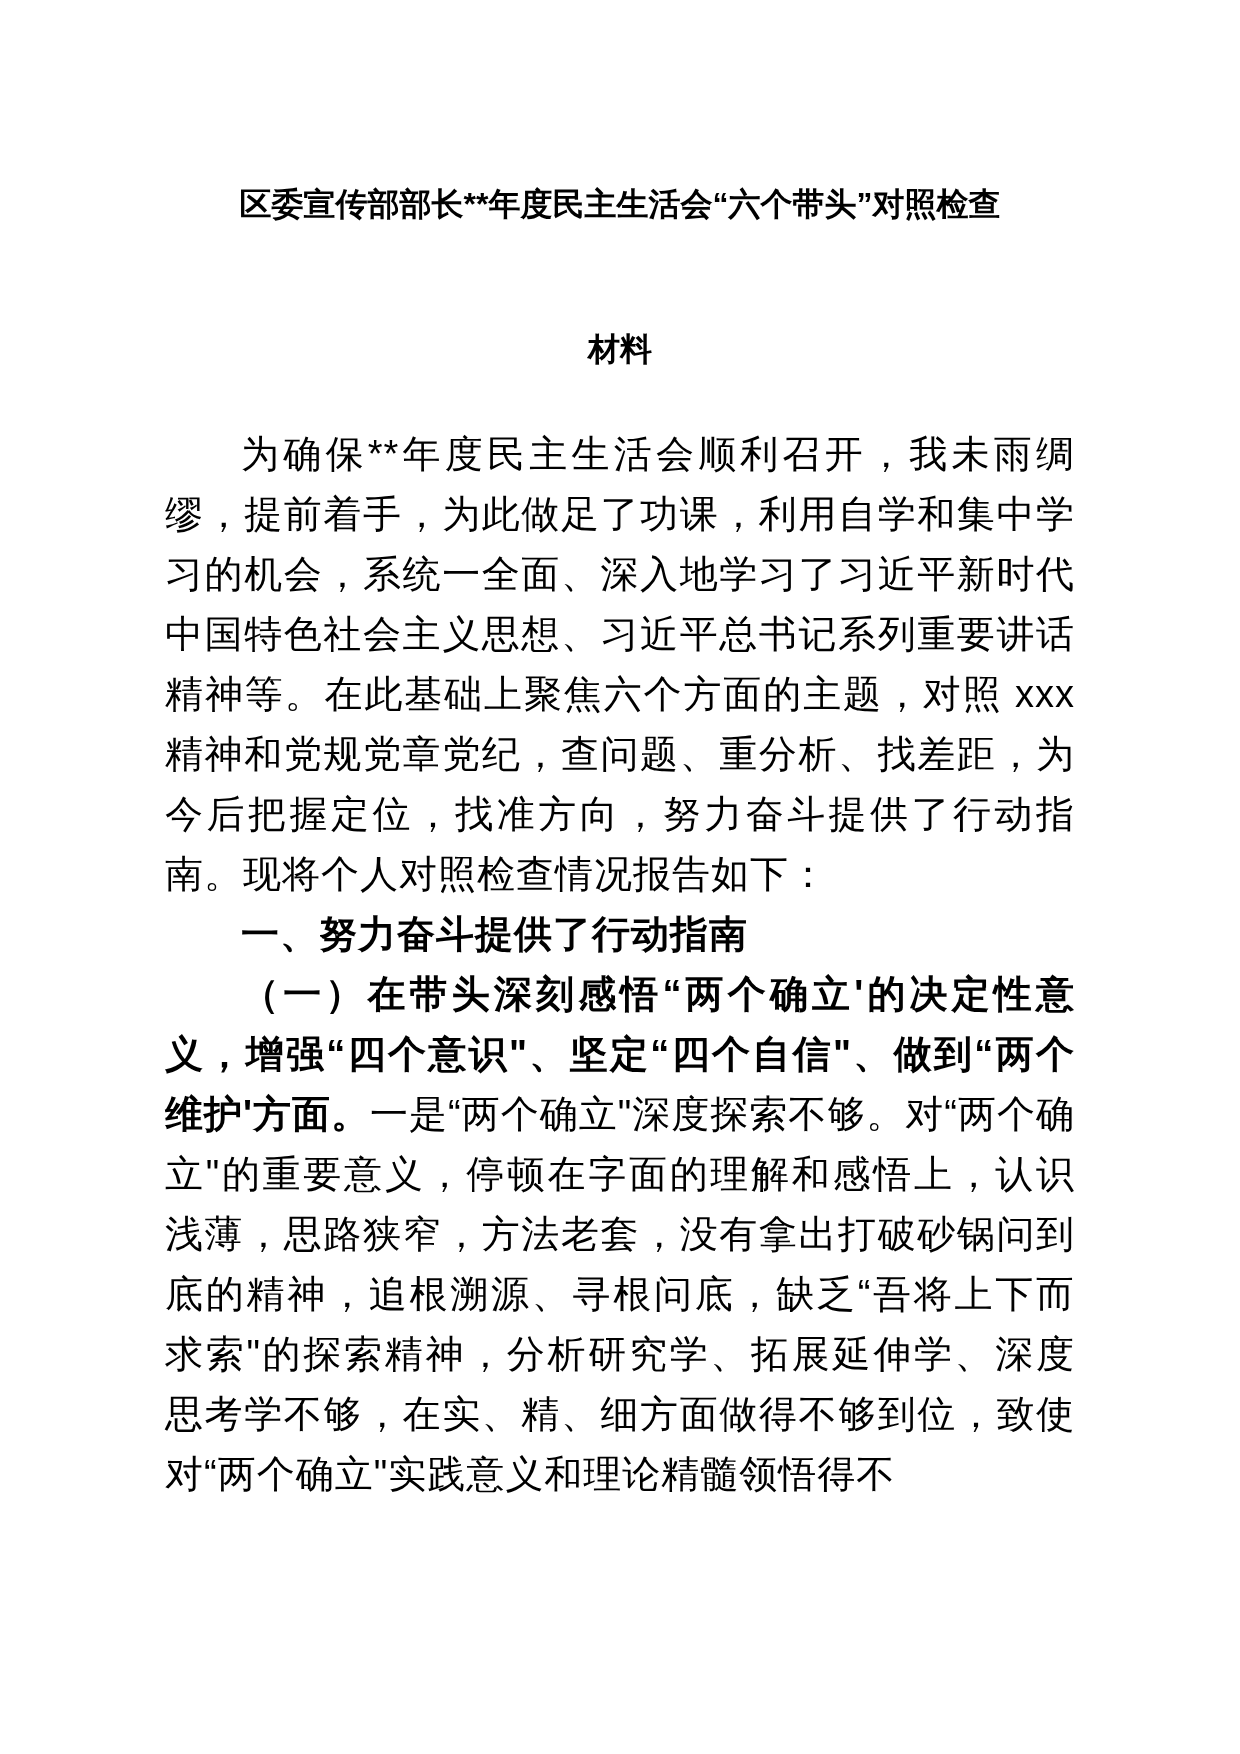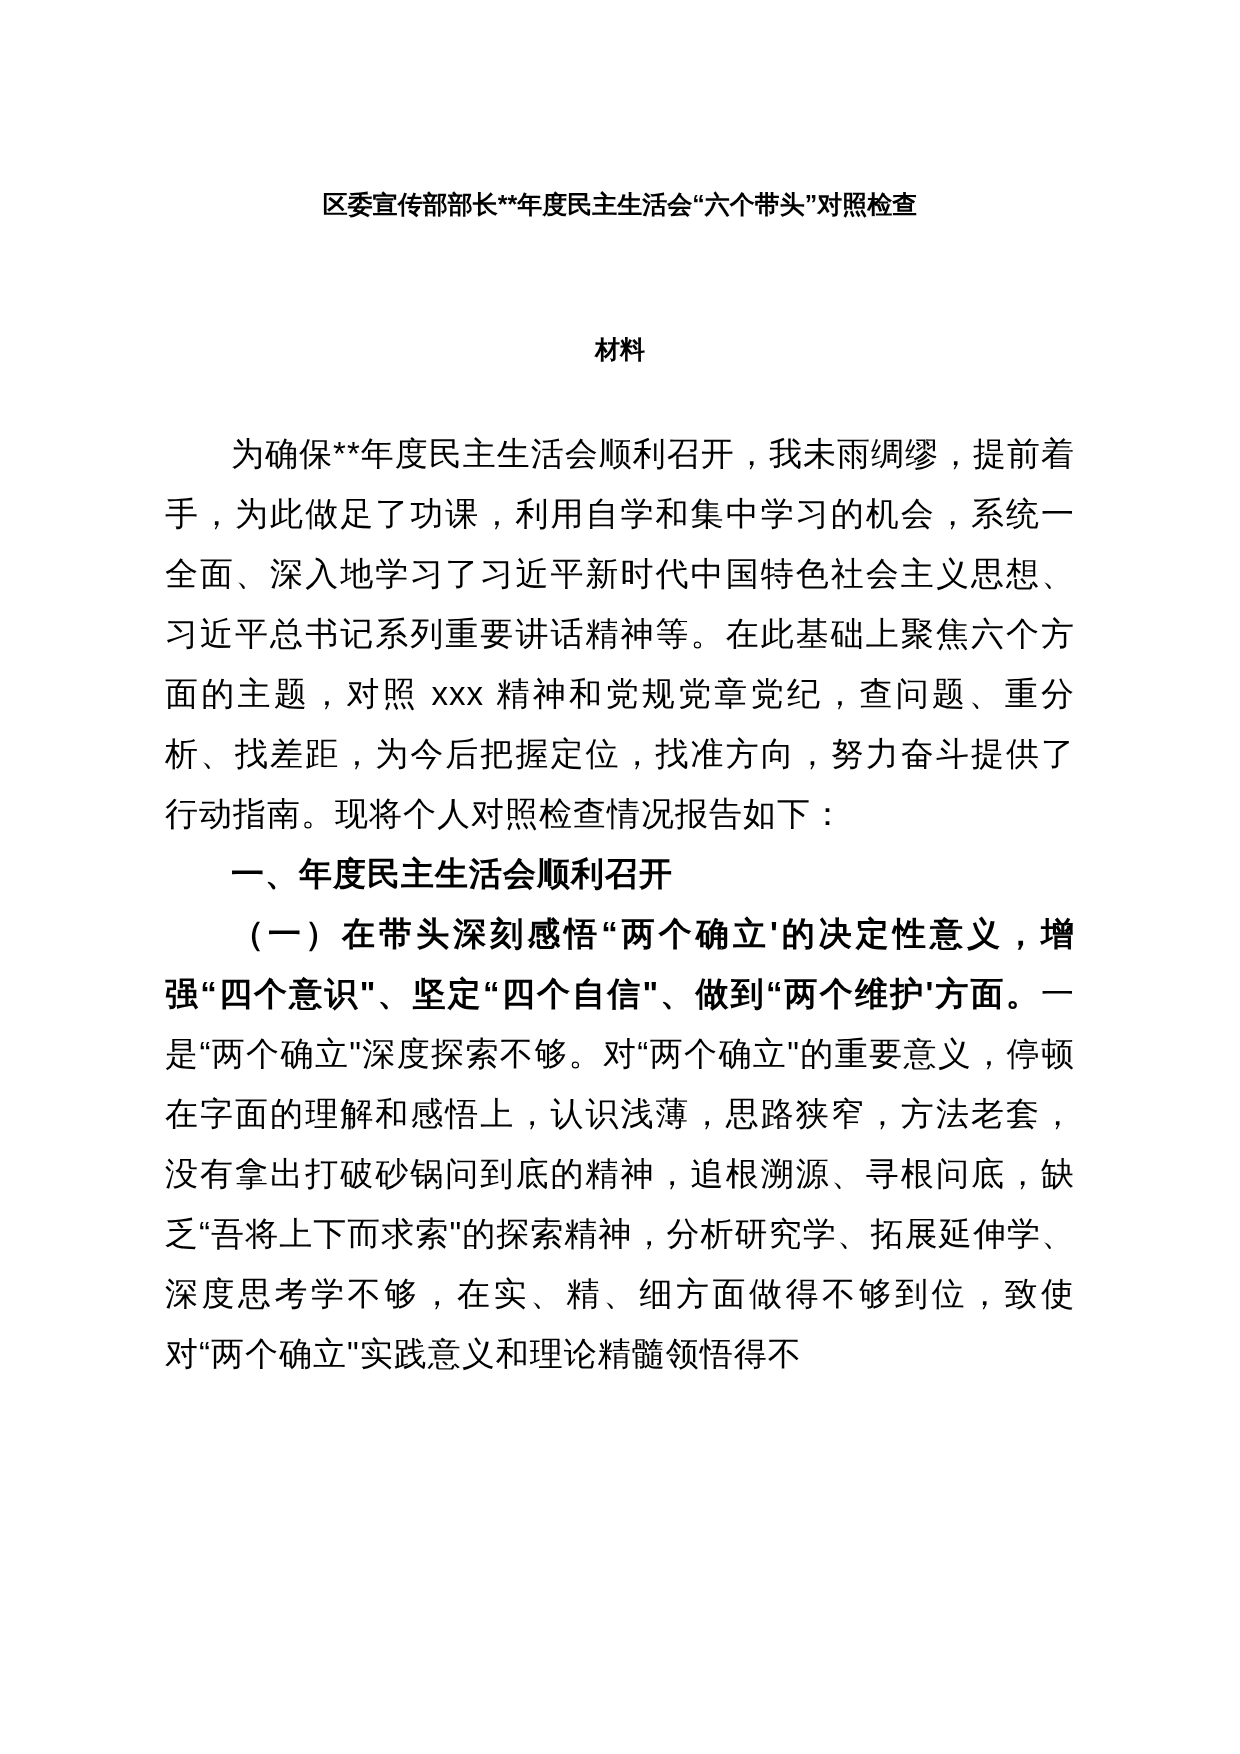--- a/index.html
+++ b/index.html
@@ -15,31 +15,31 @@
     margin: 0 auto;
     padding: 188px 165px 0 165px;
     background: #ffffff;
     color: #000000;
     font-family: "Liberation Sans", "DejaVu Sans", sans-serif;
     overflow: hidden;
   }
   .doc-title {
     text-align: center;
     font-weight: 700;
-    font-size: 25px;
+    font-size: 32px;
     line-height: 33px;
   }
   .doc-title .line1 {
     margin: 0 0 112px 0;
   }
   .doc-title .line2 {
     margin: 0 0 58px 0;
   }
   .doc-body {
-    font-size: 33px;
+    font-size: 38px;
     line-height: 60px;
     text-align: justify;
     letter-spacing: 1px;
   }
   .doc-body p {
     margin: 0;
     padding: 0;
     text-indent: 2em;
   }
   .bold {
@@ -53,19 +53,19 @@
 
   <div class="doc-title">
     <div class="line1">区委宣传部部长**年度民主生活会“六个带头”对照检查</div>
     <div class="line2">材料</div>
   </div>
 
   <div class="doc-body">
 
     <p>为确保**年度民主生活会顺利召开，我未雨绸缪，提前着手，为此做足了功课，利用自学和集中学习的机会，系统一全面、深入地学习了习近平新时代中国特色社会主义思想、习近平总书记系列重要讲话精神等。在此基础上聚焦六个方面的主题，对照 xxx 精神和党规党章党纪，查问题、重分析、找差距，为今后把握定位，找准方向，努力奋斗提供了行动指南。现将个人对照检查情况报告如下：</p>
 
-    <p class="bold">一、年度民主生活会顺利召开</p>
+    <p class="bold">一、努力奋斗提供了行动指南</p>
 
     <p><span class="bold">（一）在带头深刻感悟“两个确立'的决定性意义，增强“四个意识"、坚定“四个自信"、做到“两个维护'方面。</span><span>一是“两个确立"深度探索不够。对“两个确立"的重要意义，停顿在字面的理解和感悟上，认识浅薄，思路狭窄，方法老套，没有拿出打破砂锅问到底的精神，追根溯源、寻根问底，缺乏“吾将上下而求索"的探索精神，分析研究学、拓展延伸学、深度思考学不够，在实、精、细方面做得不够到位，致使对“两个确立"实践意义和理论精髓领悟得不</span></p>
 
   </div>
 
 </div>
 
 </body></html>

